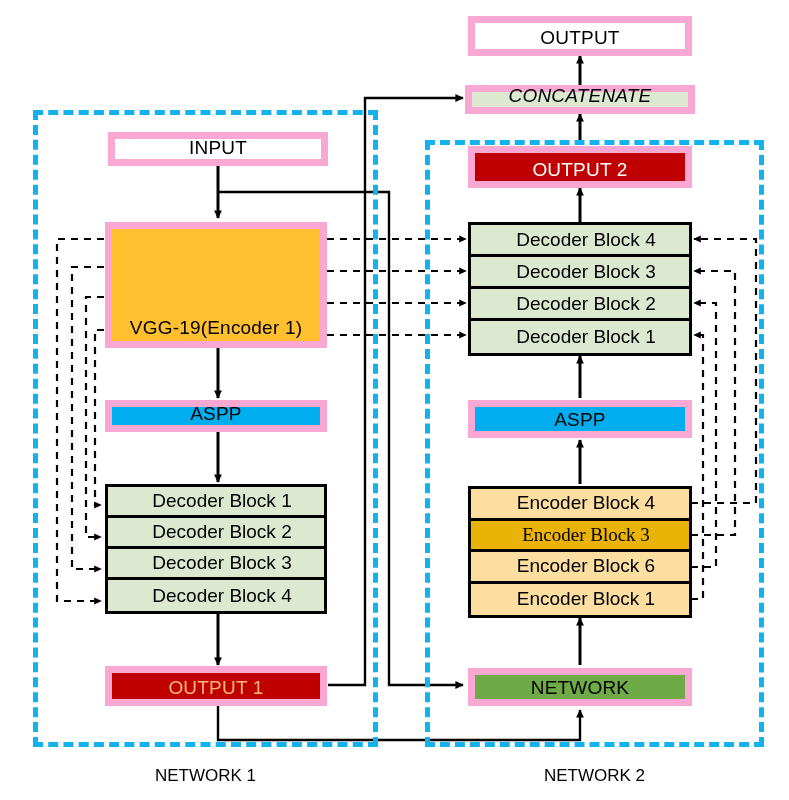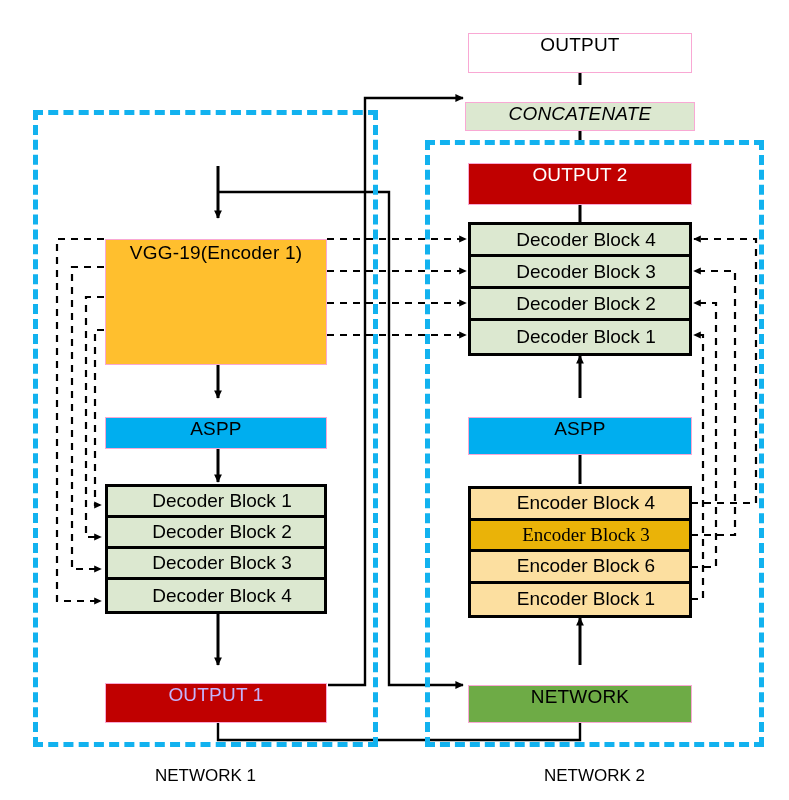--- a/index.html
+++ b/index.html
@@ -1,21 +1,21 @@
 <!DOCTYPE html>
 <html><head>
 <meta charset="utf-8">
 <style>
   html,body{margin:0;padding:0;background:#ffffff;}
   body{width:789px;height:800px;font-family:"Liberation Sans",sans-serif;overflow:hidden;}
   #stage{position:relative;width:789px;height:800px;background:#fff;}
   svg{position:absolute;left:0;top:0;width:789px;height:800px;}
-  .nodebox{position:absolute;box-sizing:border-box;border:1px solid #f9a8d4;
-           display:flex;align-items:flex-start;justify-content:center;
-           font-size:19px;color:#000;white-space:nowrap;letter-spacing:.2px;margin-top:17px;}
+  .nodebox{position:absolute;box-sizing:border-box;border:7px solid #f9a8d4;
+           display:flex;align-items:flex-end;justify-content:center;
+           font-size:19px;color:#000;white-space:nowrap;letter-spacing:.2px;}
   .stackwrap{position:absolute;box-sizing:border-box;border:3px solid #000;overflow:hidden;}
   .stackrow{box-sizing:border-box;display:flex;align-items:center;justify-content:center;
             font-size:19px;color:#000;white-space:nowrap;border-bottom:3px solid #000;padding-left:12px;}
   .stackrow:last-child{border-bottom:none;}
   .vgglabel{display:flex;flex-direction:row;align-items:center;justify-content:center;line-height:1.35;}
   .netcaption{position:absolute;font-size:17px;color:#000;text-align:center;white-space:nowrap;}
   .dashbox{position:absolute;box-sizing:border-box;border:5px dashed #12B2EF;background:transparent;}
 </style>
 </head>
 <body>
@@ -91,20 +91,23 @@
   </div>
 
   <div class="nodebox" style="left:465px;top:85px;width:230px;height:29px;background:#DCE8D0;font-style:italic;">
     <span>CONCATENATE</span>
   </div>
 
   <div class="nodebox" style="left:468px;top:146px;width:224px;height:42px;background:#C00000;color:#FFFFFF;">
     <span style="color:#fff;">OUTPUT 2</span>
   </div>
 
+  <div class="nodebox" style="left:108px;top:132px;width:220px;height:34px;background:#FFFFFF;">
+    <span>INPUT</span>
+  </div>
 
   <div class="nodebox vggbox" style="left:105px;top:222px;width:222px;height:126px;background:#FFBF2E;">
     <div class="vgglabel">
       <span>VGG-19</span>
       <span>(Encoder 1)</span>
     </div>
   </div>
 
   <div class="nodebox" style="left:105px;top:400px;width:222px;height:32px;background:#00AEEF;">
     <span>ASPP</span>
@@ -119,21 +122,21 @@
     </div>
     <div class="stackrow" style="height:31px;background:#DCE8D0;">
       <span>Decoder Block 3</span>
     </div>
     <div class="stackrow" style="height:31px;background:#DCE8D0;">
       <span>Decoder Block 4</span>
     </div>
   </div>
 
   <div class="nodebox" style="left:105px;top:666px;width:222px;height:40px;background:#C00000;color:#FFFFFF;">
-    <span style="color:#c4b5fd;">OUTPUT 1</span>
+    <span style="color:#fdba74;">OUTPUT 1</span>
   </div>
 
   <div class="stackwrap" style="left:468px;top:222px;width:224px;height:134px;background:#DCE8D0;">
     <div class="stackrow" style="height:32px;background:#DCE8D0;">
       <span>Decoder Block 4</span>
     </div>
     <div class="stackrow" style="height:32px;background:#DCE8D0;">
       <span>Decoder Block 3</span>
     </div>
     <div class="stackrow" style="height:32px;background:#DCE8D0;">

